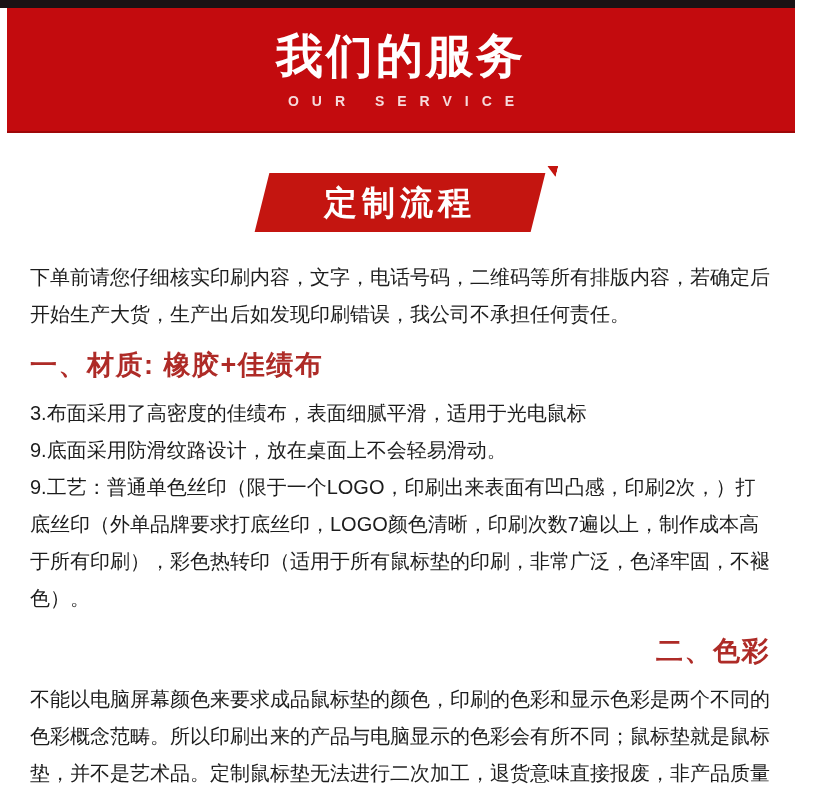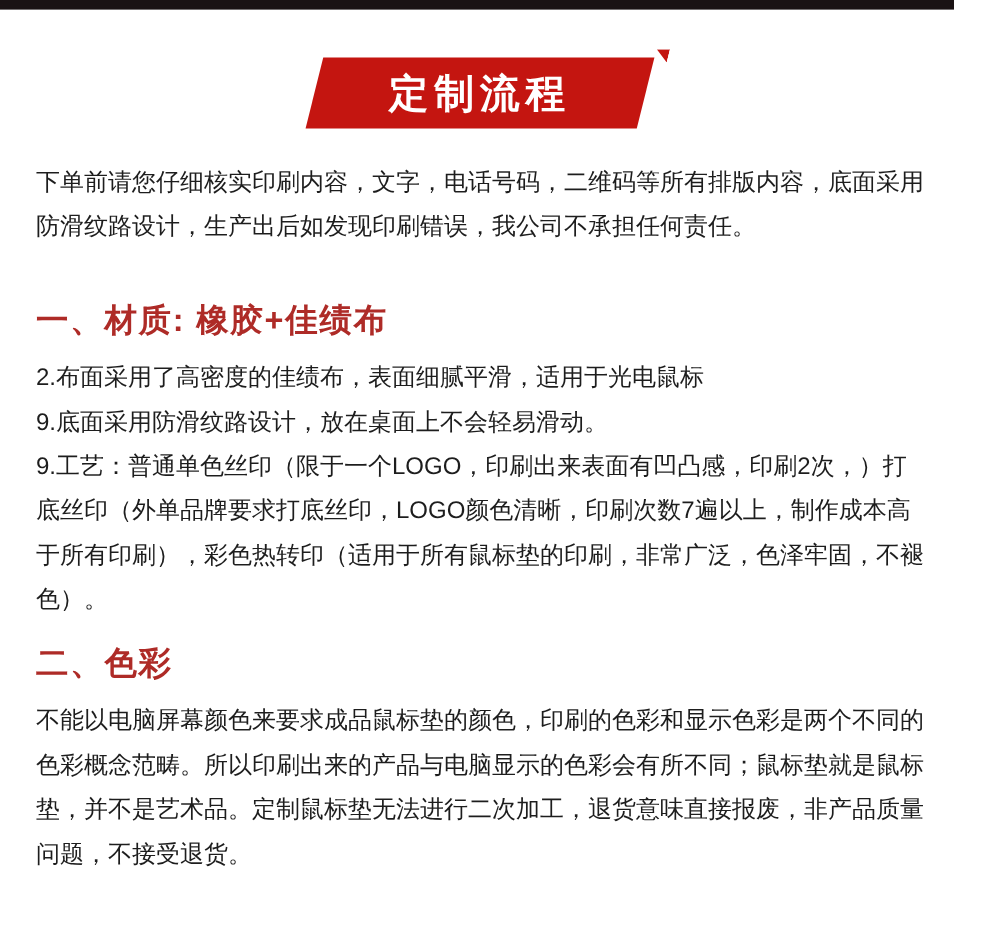--- a/index.html
+++ b/index.html
@@ -45,49 +45,53 @@
     background:#c41510; transform:skewX(-14deg);
     clip-path:polygon(0 0,100% 0,100% 100%);
   }
 
   
   .content { padding:26px 25px 0 30px; }
   .intro { font-size:20px; line-height:37px; color:#1d1d1d; }
   .sec-heading {
     font-size:27px; font-weight:bold; color:#ae2b27; letter-spacing:1.5px;
   }
-  .sec-heading.material { margin-top:41px; }
-  .sec-heading.colors   { margin-top:16px; }
+  .sec-heading.material { margin-top:14px; }
+  .sec-heading.colors   { margin-top:16px;text-align:right; }
   .item-list { margin-top:12px; list-style:none; }
   .item-list li { font-size:20px; line-height:37px; color:#1d1d1d; }
   .color-body { margin-top:12px; font-size:20px; line-height:37px; color:#1d1d1d; }
 </style>
 </head>
 <body>
 
 <div class="page">
 
   <div class="topbar"></div>
 
+  <div class="banner">
+    <div class="banner-title">我们的服务</div>
+    <div class="banner-sub">OUR SERVICE</div>
+  </div>
 
   <div class="ribbon-row">
     <div class="ribbon">
       <span class="ribbon-label">定制流程</span>
     </div>
     <div class="ribbon-accent"></div>
   </div>
 
   <div class="content">
 
-    <p class="intro">下单前请您仔细核实印刷内容，文字，电话号码，二维码等所有排版内容，底面采用防滑纹路设计，生产出后如发现印刷错误，我公司不承担任何责任。</p>
+    <p class="intro">下单前请您仔细核实印刷内容，文字，电话号码，二维码等所有排版内容，若确定后开始生产大货，生产出后如发现印刷错误，我公司不承担任何责任。</p>
 
     <h2 class="sec-heading material">一、材质: 橡胶+佳绩布</h2>
 
     <ul class="item-list">
-      <li>2.布面采用了高密度的佳绩布，表面细腻平滑，适用于光电鼠标</li>
+      <li>3.布面采用了高密度的佳绩布，表面细腻平滑，适用于光电鼠标</li>
       <li>9.底面采用防滑纹路设计，放在桌面上不会轻易滑动。</li>
       <li>9.工艺：普通单色丝印（限于一个LOGO，印刷出来表面有凹凸感，印刷2次，）打底丝印（外单品牌要求打底丝印，LOGO颜色清晰，印刷次数7遍以上，制作成本高于所有印刷），彩色热转印（适用于所有鼠标垫的印刷，非常广泛，色泽牢固，不褪色）。</li>
     </ul>
 
     <h2 class="sec-heading colors">二、色彩</h2>
 
     <p class="color-body">不能以电脑屏幕颜色来要求成品鼠标垫的颜色，印刷的色彩和显示色彩是两个不同的色彩概念范畴。所以印刷出来的产品与电脑显示的色彩会有所不同；鼠标垫就是鼠标垫，并不是艺术品。定制鼠标垫无法进行二次加工，退货意味直接报废，非产品质量问题，不接受退货。</p>
 
   </div>
 </div>

